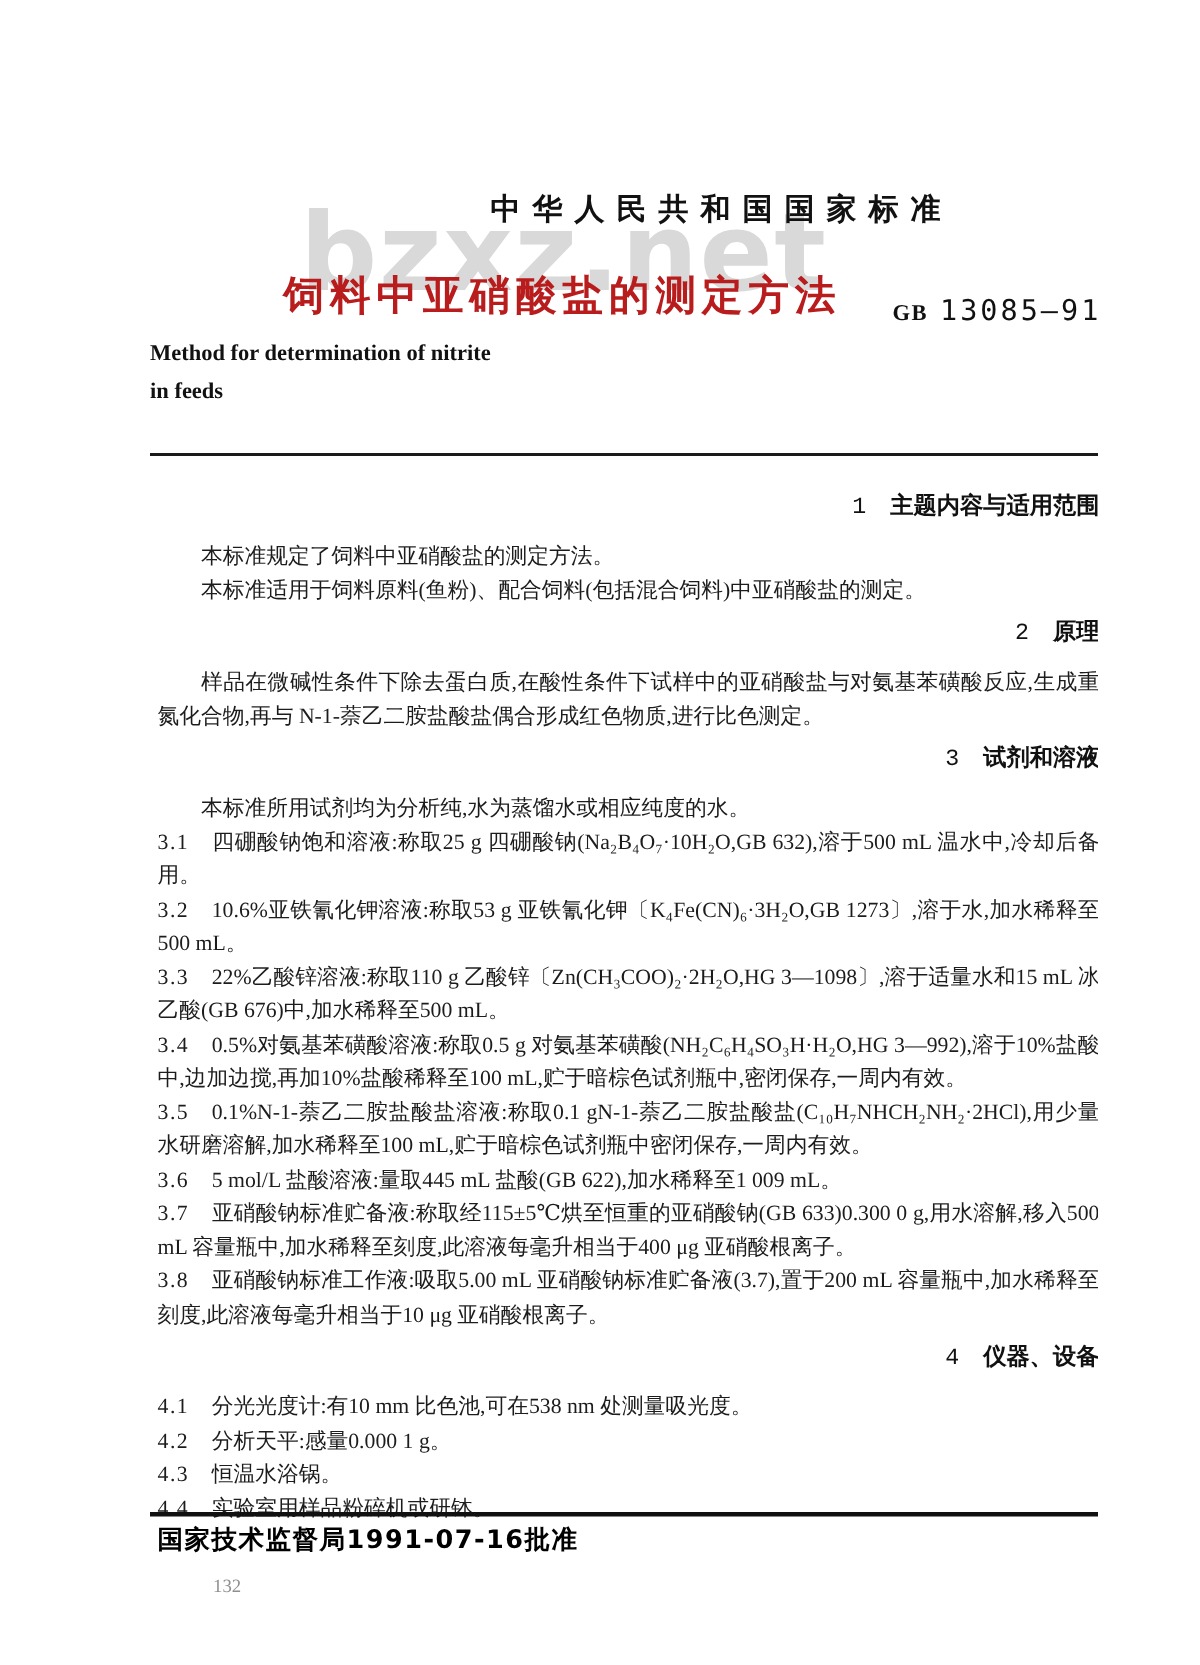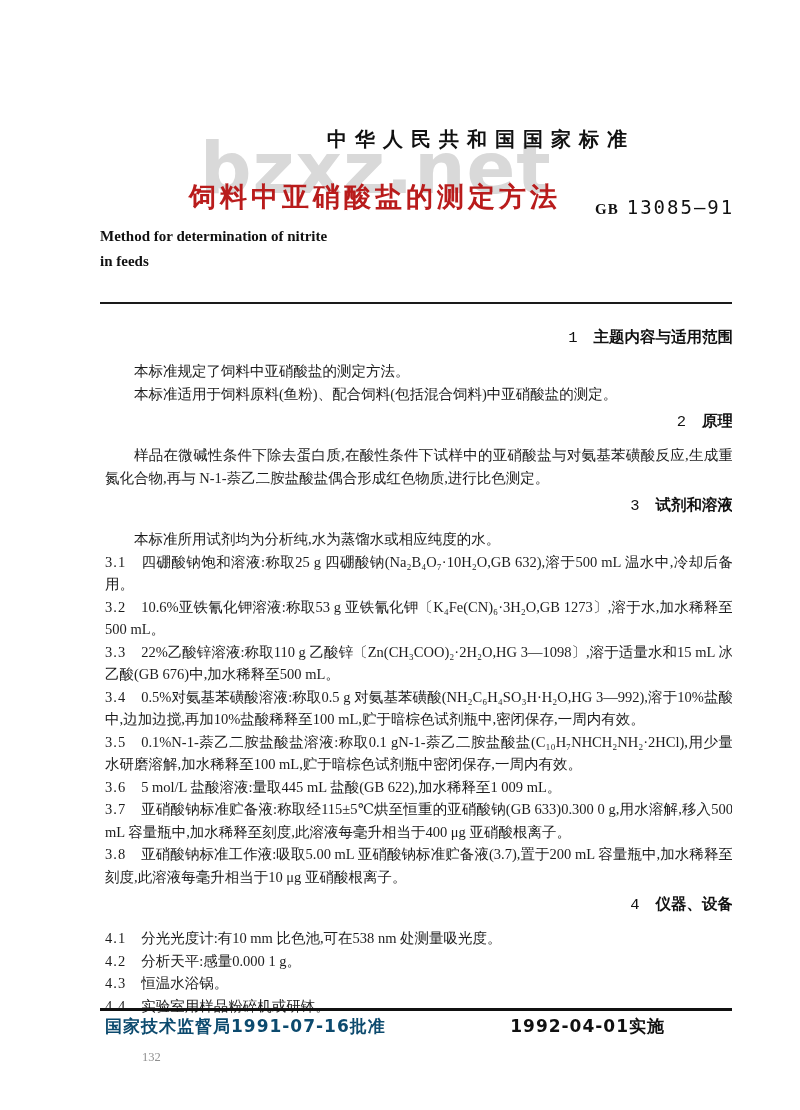--- a/index.html
+++ b/index.html
@@ -73,21 +73,21 @@
   .lead{text-indent:2em;}
   .item .item-no{margin-right:15px;letter-spacing:1px;}
   
   .foot-rule{
     position:absolute;left:100px;top:1008px;width:633px;height:3px;
     background:#111;z-index:1;
   }
   .foot-left{
     position:absolute;left:105px;top:1015px;
     font-family:"DejaVu Sans","Liberation Sans",sans-serif;
-    font-weight:bold;font-size:17px;letter-spacing:1px;color:#0c4a6e;z-index:1;
+    font-weight:bold;font-size:17px;letter-spacing:1px;color:#000000;z-index:1;
   }
   .foot-right{
     position:absolute;right:67px;top:1015px;
     font-family:"DejaVu Sans","Liberation Sans",sans-serif;
     font-weight:bold;font-size:17px;letter-spacing:1px;color:#111;z-index:1;
   }
   .page-num{
     position:absolute;left:142px;top:1050px;
     font-family:"Liberation Serif","DejaVu Serif",serif;
     font-size:12.5px;color:#8f8f8f;z-index:1;
@@ -147,16 +147,15 @@
 
     <p class="item"><span class="item-no">4.1</span><span>分光光度计:有10 mm 比色池,可在538 nm 处测量吸光度。</span></p>
     <p class="item"><span class="item-no">4.2</span><span>分析天平:感量0.000 1 g。</span></p>
     <p class="item"><span class="item-no">4.3</span><span>恒温水浴锅。</span></p>
     <p class="item"><span class="item-no">4.4</span><span>实验室用样品粉碎机或研钵。</span></p>
 
   </div>
 
   <div class="foot-rule"></div>
   <div class="foot-left">国家技术监督局1991-07-16批准</div>
-  <div class="foot-right">1992-04-01实施</div>
   <div class="page-num">132</div>
 
 </div>
 
 </body></html>

